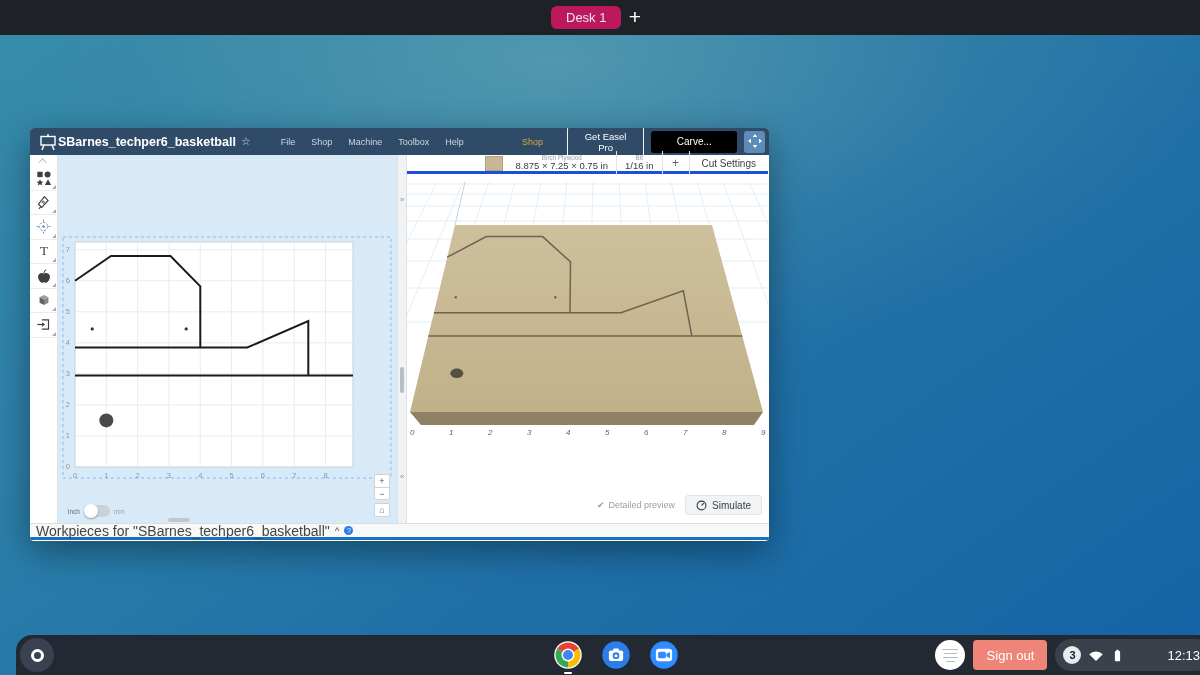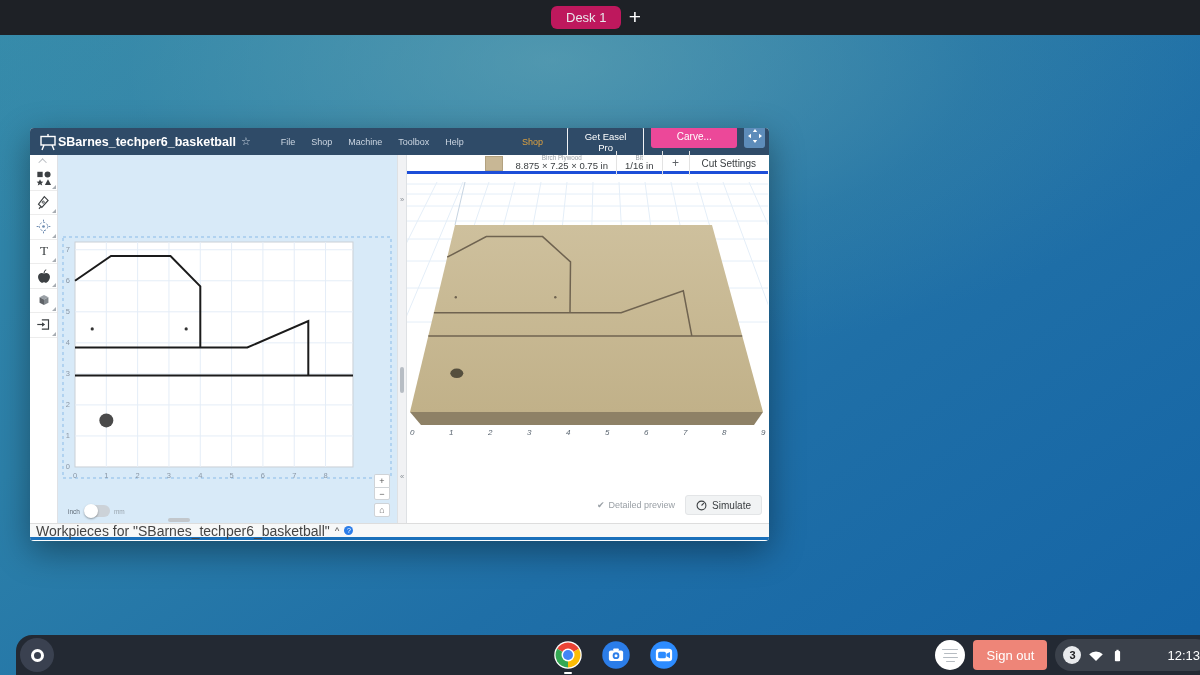--- a/index.html
+++ b/index.html
@@ -23,24 +23,24 @@
   
   .window { position:absolute; left:30px; top:128px; width:739px; height:413px; border-radius:4px;
             box-shadow:0 10px 34px rgba(0,0,0,.38); background:#fff; z-index:10; overflow:hidden; }
   .titlebar { height:27px; background:#2f4b68; display:flex; align-items:center; padding:0 4px 0 8px; }
   .app-icon { width:20px; height:18px; flex:0 0 auto; }
   .wtitle { color:#fff; font-size:12.5px; font-weight:bold; white-space:nowrap; }
   .wstar { color:#c7d3e0; font-size:11px; margin-left:5px; }
   .menus { display:flex; gap:16px; margin-left:30px; }
   .menus span { color:#ccd6e2; font-size:9px; cursor:default; }
   .menus span.shop { color:#dfa23f;margin-left:42px; }
-  .tb-btns { margin-left:auto; display:flex; gap:7px;padding-left:24px; }
+  .tb-btns { margin-left:auto; display:flex; align-items:center; gap:7px;padding-left:24px; }
   .getpro { background:none; border:1px solid #f0f3f6; border-radius:3px; color:#fff; font-size:9.5px;
             padding:4px 10px; font-family:inherit; }
-  .carve { background:#ec4899; border:none; border-radius:3px; color:#fff; font-size:10px;
+  .carve { background:#000000; border:none; border-radius:3px; color:#fff; font-size:10px;
            width:92px; height:22px; font-family:inherit; }
   .jog { background:#5d8cba; border:none; border-radius:3px; width:22px; height:22px; padding:0; }
 
   .content { display:flex; height:368px; }
 
   
   .toolcol { width:28px; background:#fff; border-right:1px solid #dfe1e5; display:flex; flex-direction:column; }
   .tool-scroll { height:11px; display:flex; align-items:center; justify-content:center; }
   .tool-scroll i { width:6px; height:6px; border-left:1.5px solid #b9bdc2; border-top:1.5px solid #b9bdc2;
                    transform:rotate(45deg) translateY(2px); }

